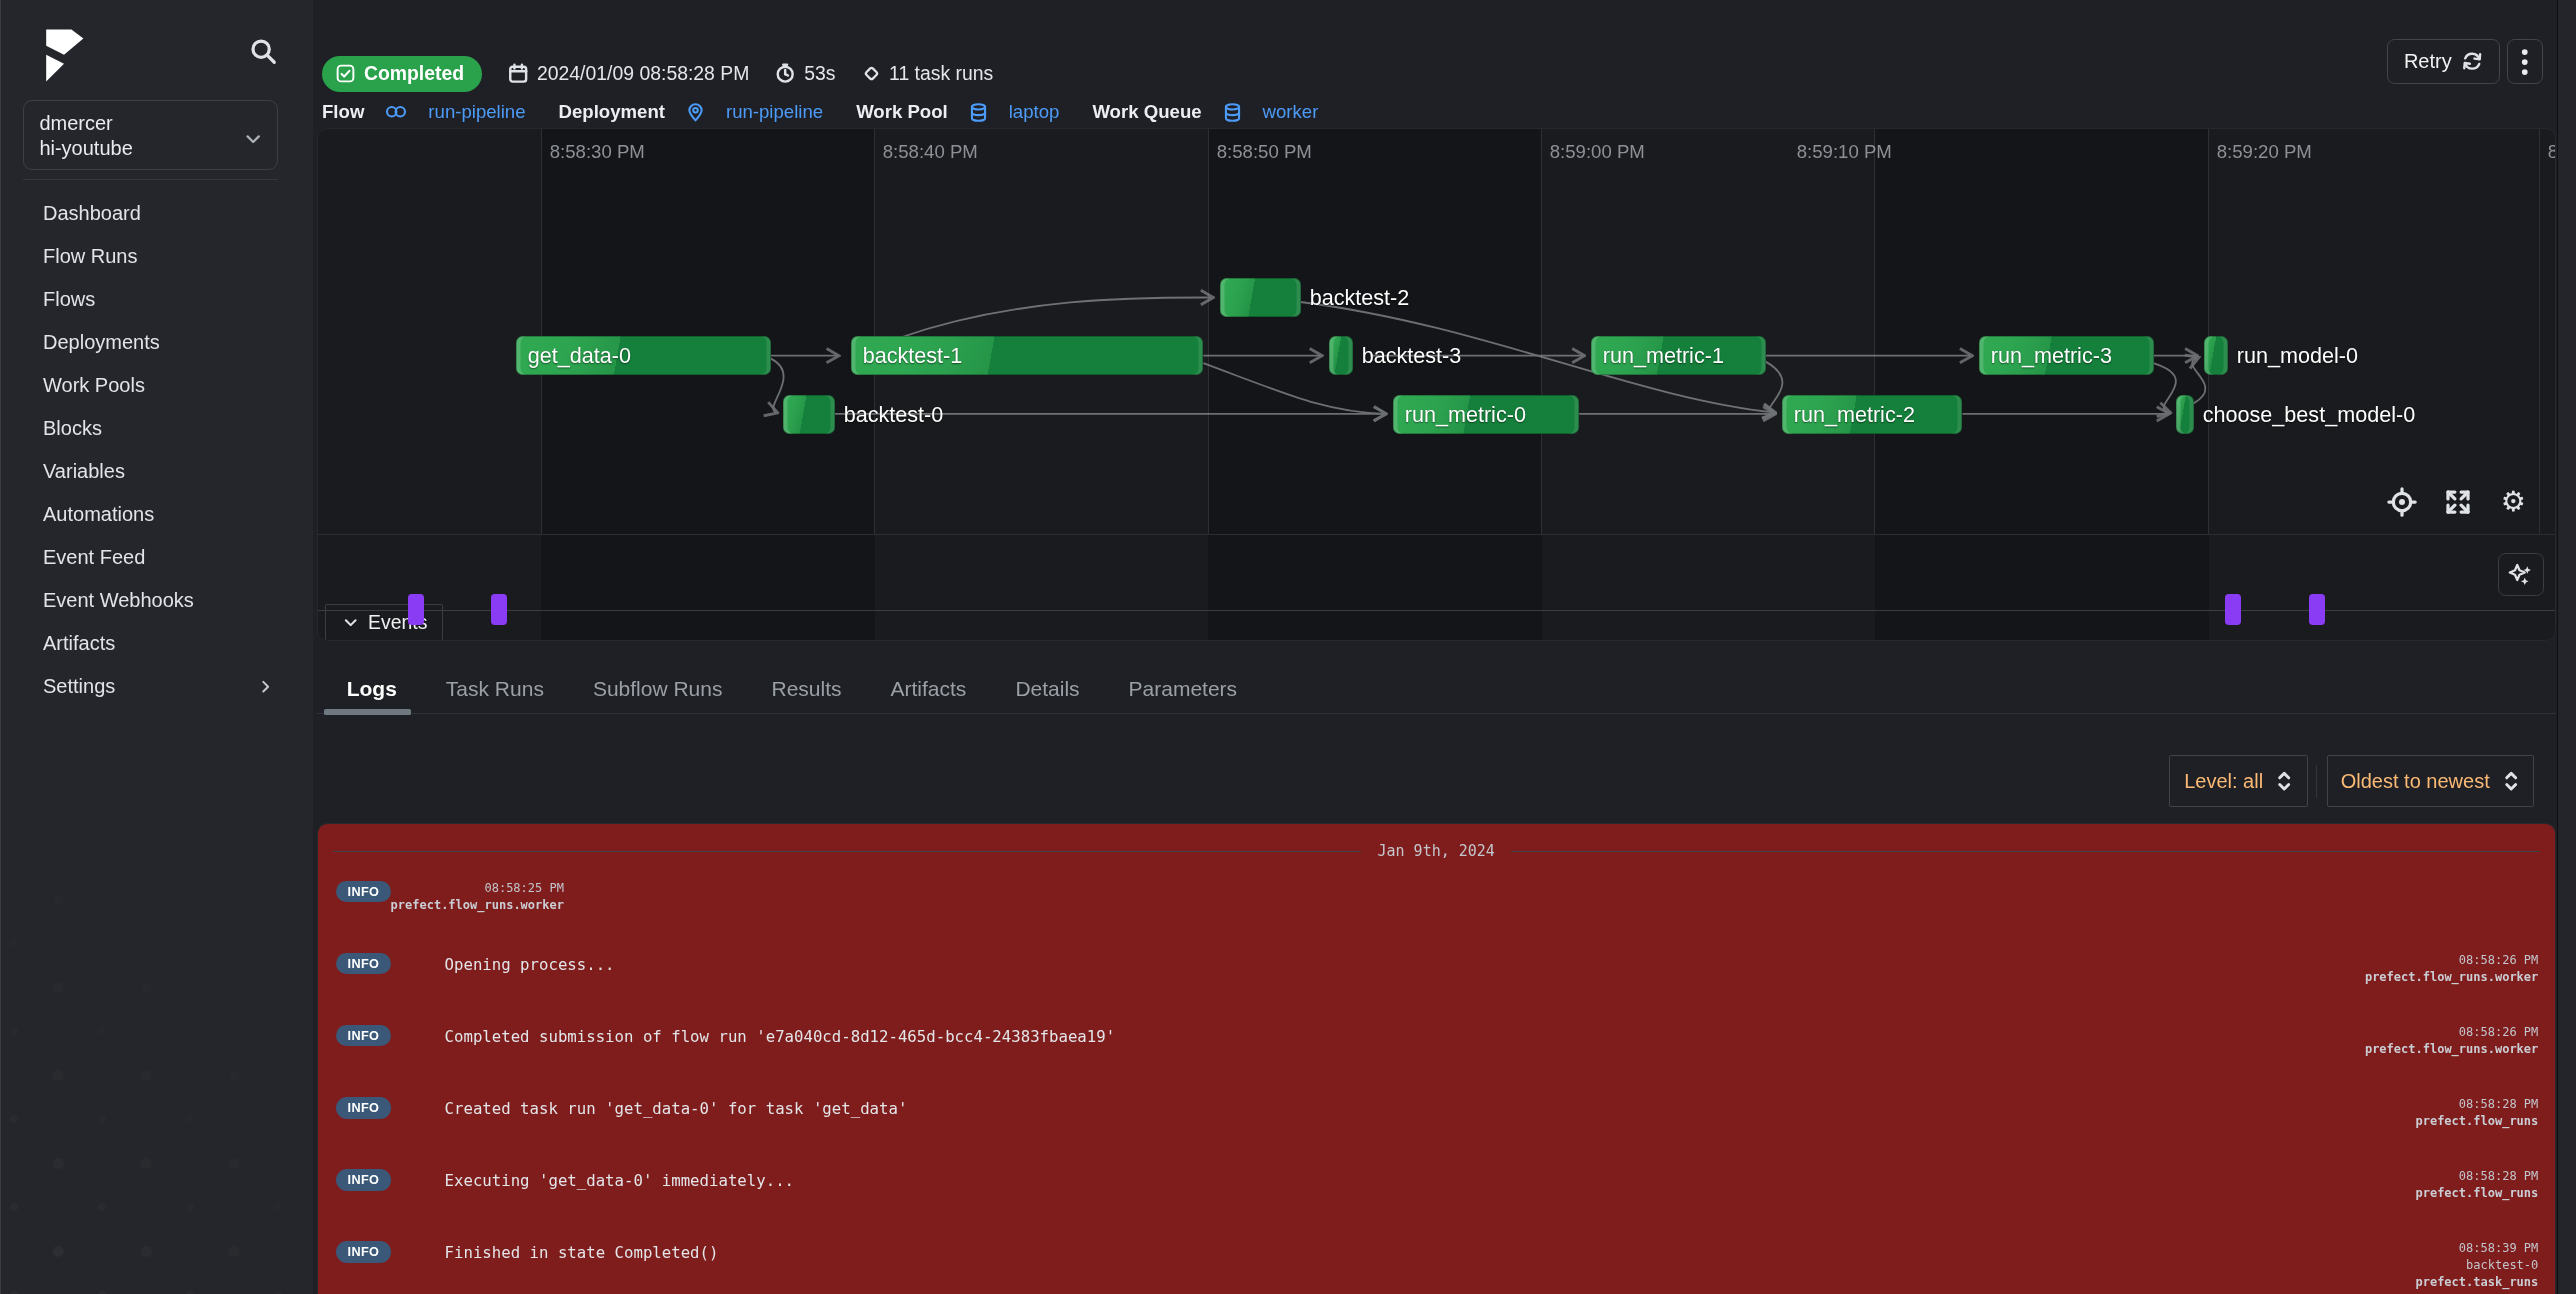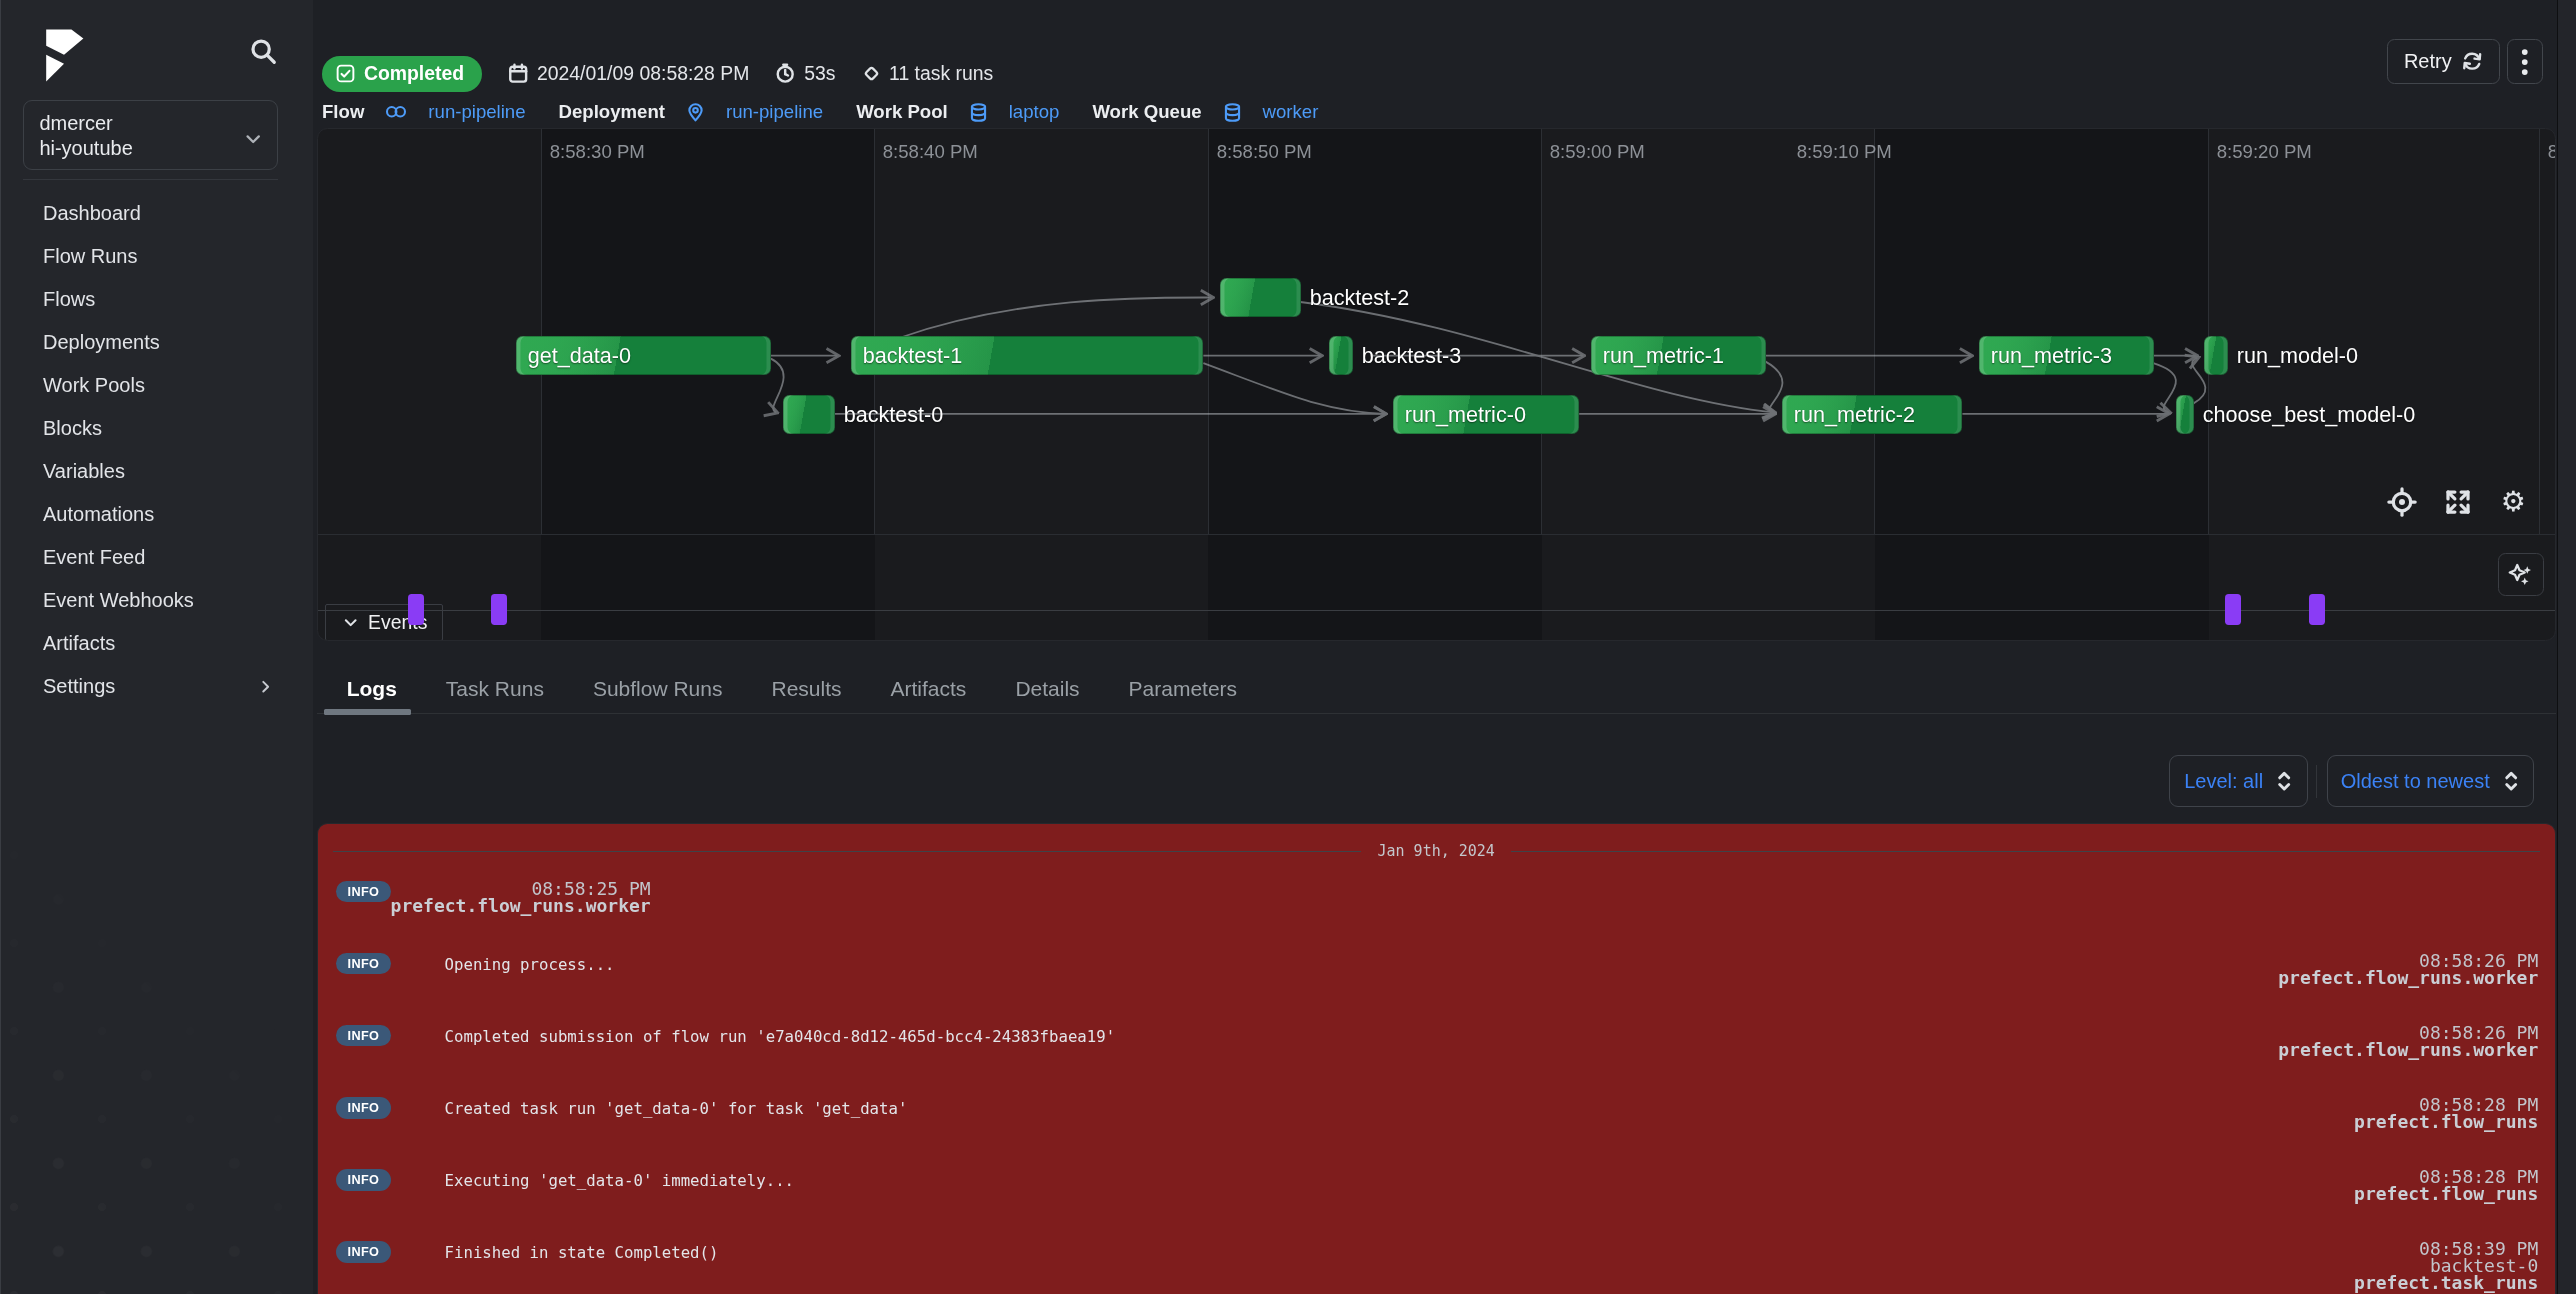--- a/index.html
+++ b/index.html
@@ -99,21 +99,21 @@
   
   #tabs { position:absolute; left:3.7px; top:671px; width:2239px; height:43px;
     border-bottom:1.5px solid #2e3135; padding-left:30px; display:flex; gap:49px; }
   .tab { color:#9aa0a6; font-size:21px; line-height:36px; cursor:pointer; }
   .tab.active { color:#ffffff; font-weight:bold; }
   #tab-indicator { position:absolute; left:7.5px; bottom:-1.5px; width:87px; height:6px;
     background:#6f7780; border-radius:1.5px; }
 
   
   .filter-btn { position:absolute; top:755px; height:52px; border:1.5px solid #3f434a;
-    border-radius:9px; background:none; color:#3b82f6; font-size:20px;
+    border-radius:2px; background:none; color:#fdba74; font-size:20px;
     display:flex; align-items:center; justify-content:center; gap:13.4px; cursor:pointer; }
   #level-filter { right:248px; width:139px; }
   #sort-filter  { right:22.4px;  width:207px; }
   #filter-divider { position:absolute; top:765px; right:239px; width:0; height:33px;
     border-left:1.5px solid #32353a; }
 
   
   #log-panel { position:absolute; left:3.7px; top:823px; width:2239px; height:472px;
     background:#7f1d1d; border:0.7px solid #26282d; border-bottom:none;
     border-radius:10.4px 10.4px 0 0; overflow:hidden;
@@ -121,21 +121,21 @@
   #log-date-divider { display:flex; align-items:center; gap:16.4px; margin:18px 15px 0 15px;
     color:#c3c6cb; font-size:15px; }
   #log-date-divider::before, #log-date-divider::after { content:""; flex:1; height:0;
     border-top:0.7px solid #3f4248; }
   .log-row { display:flex; align-items:flex-start; padding:19.4px 16.4px 18px 18.6px; }
   .log-level { flex:0 0 auto; background:#3b5878; color:#fff; border-radius:11.2px;
     font-family:"Liberation Sans", sans-serif; font-size:12.7px; font-weight:bold;
     letter-spacing:0.4px; padding:3.7px 11.2px; margin-top:1.5px; }
   .log-msg { flex:1 1 auto; color:#e3e5e9; font-size:15.7px; line-height:22.4px;
     padding-left:54px; padding-top:2.2px; white-space:pre-wrap; }
-  .log-right { flex:0 0 auto; text-align:right; color:#c2c5cb; font-size:18px;
+  .log-right { flex:0 0 auto; text-align:right; color:#c2c5cb; font-size:12px;
     line-height:17px; padding-top:0.7px; }
   .log-right .src { font-weight:bold; color:#caced4; }
 
   
   #scrollbar { position:absolute; right:0; top:0; width:19.4px; height:1295px;
     background:#23252a; border-left:0.7px solid #0e0f11; z-index:9; }
 
   svg { display:block; }
   .ic { stroke:#dfe2e6; stroke-width:2.6; fill:none; stroke-linecap:round; stroke-linejoin:round; }
   .ic-blue { stroke:#4d9bf8; stroke-width:2.4; fill:none; stroke-linecap:round; stroke-linejoin:round; }

